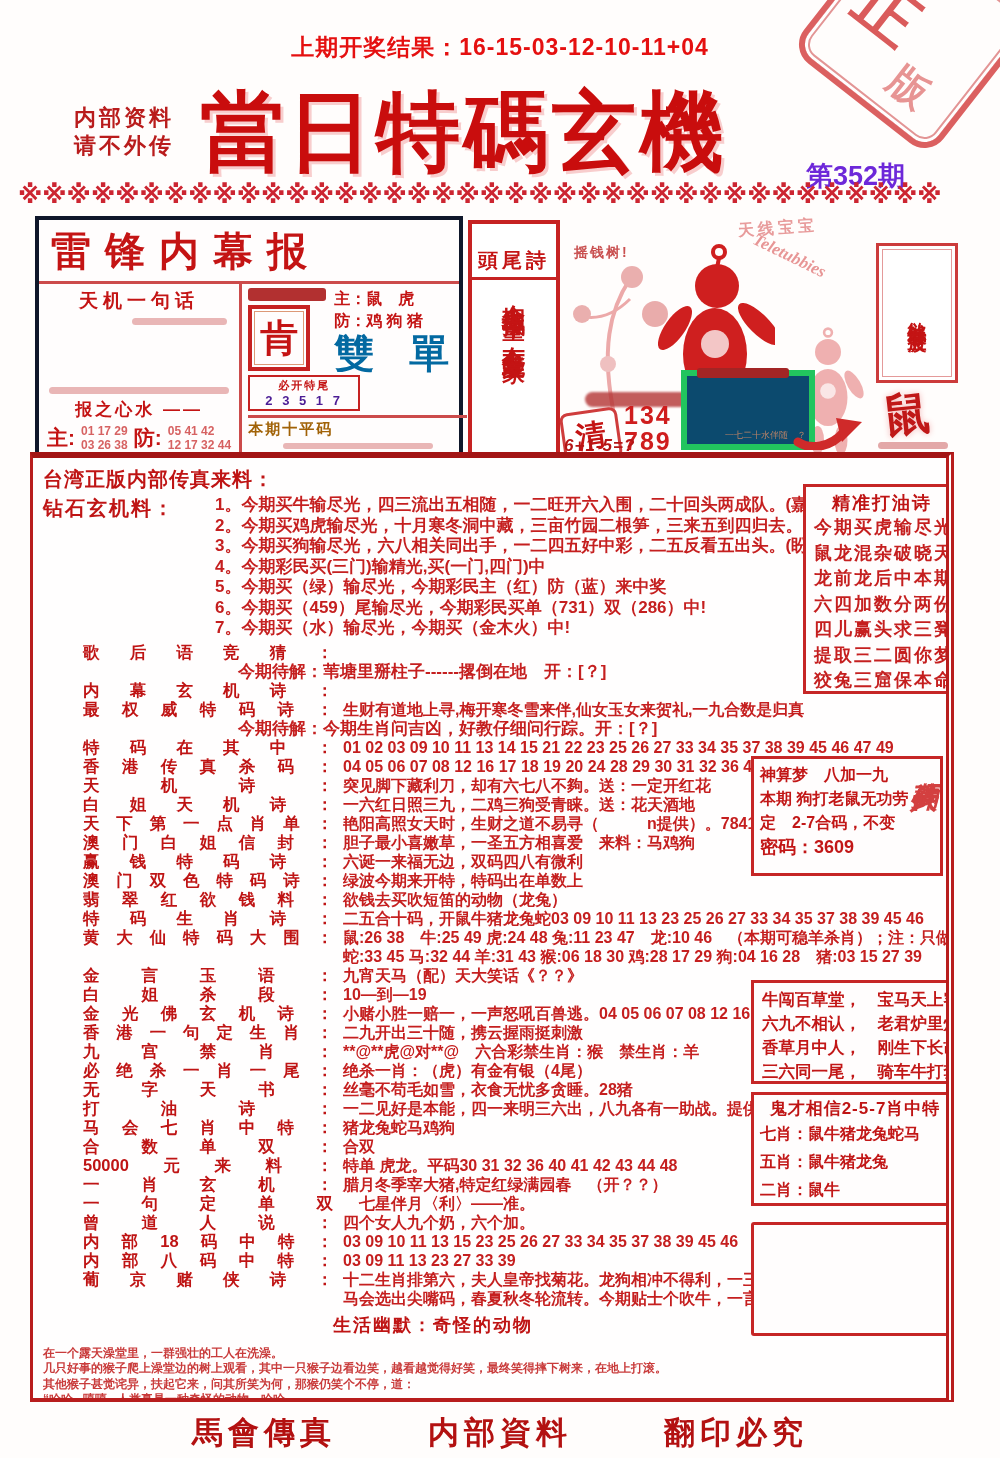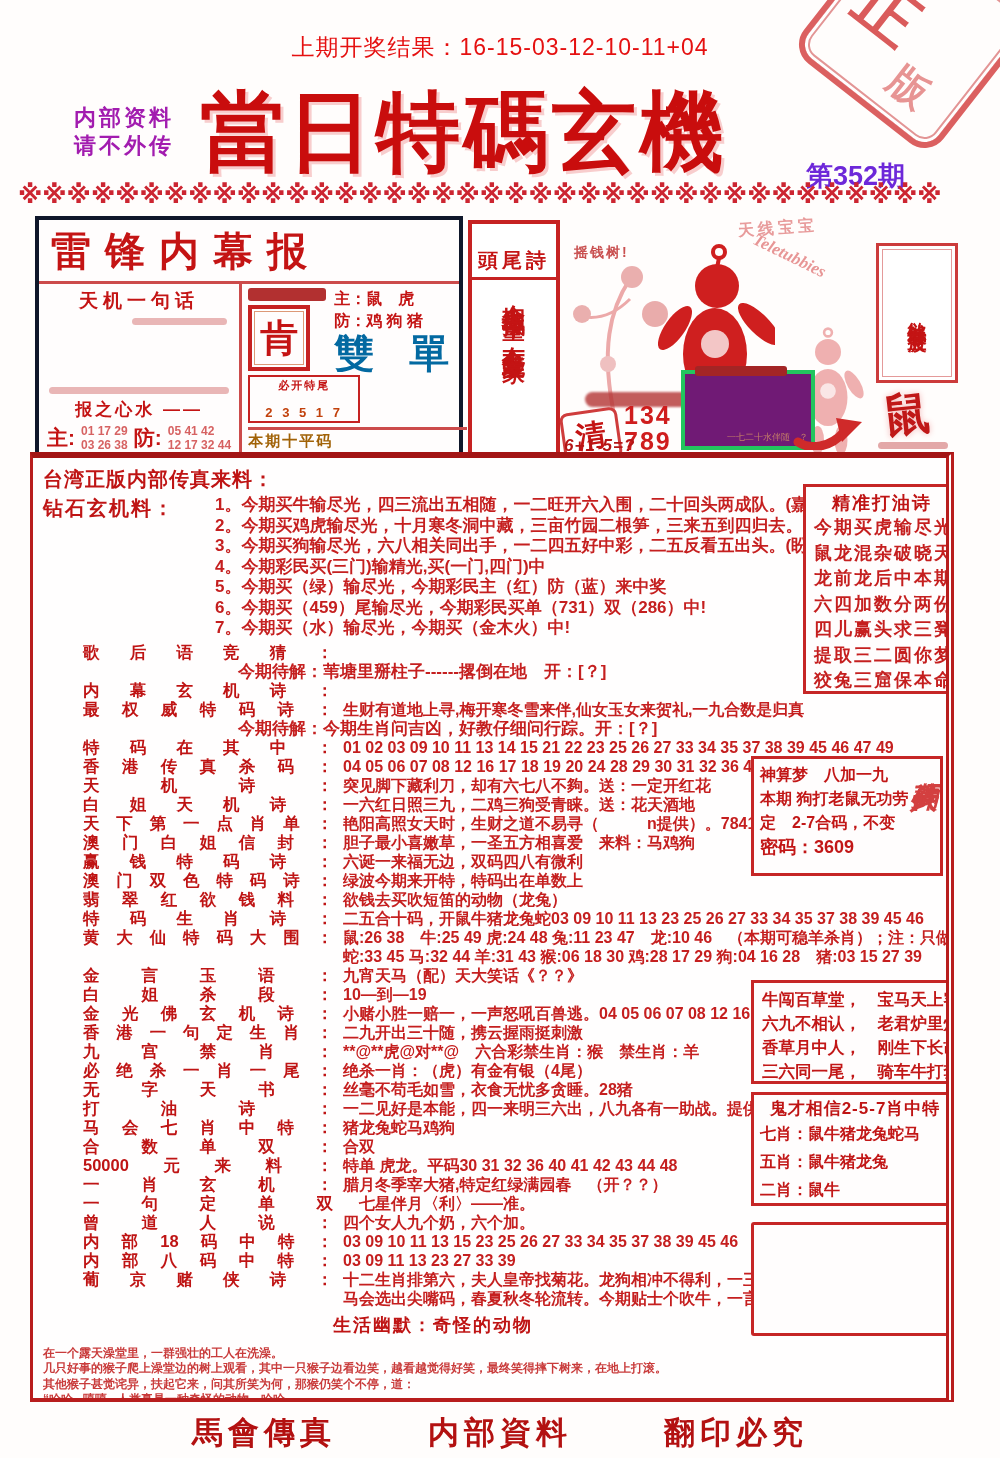--- a/index.html
+++ b/index.html
@@ -2,22 +2,22 @@
 <html><head>
 <meta charset="utf-8">
 <style>
   html,body{margin:0;padding:0;}
   body{font-family:"Liberation Sans","DejaVu Sans",sans-serif;background:#ffffff;}
   #page{position:relative;width:1000px;height:1458px;overflow:hidden;background:#fffdfc;color:#c5202a;}
   .abs{position:absolute;}
   .nw{white-space:nowrap;overflow:hidden;}
 
   
-  .last-draw{top:32px;left:0;width:100%;text-align:center;font-size:23px;font-weight:400;color:#e51010;letter-spacing:1px;}
-  .note{left:74px;top:104px;font-size:22px;font-weight:800;color:#a21caf;line-height:28px;letter-spacing:3px;}
+  .last-draw{top:32px;left:0;width:100%;text-align:center;font-size:23px;font-weight:700;color:#e51010;letter-spacing:1px;}
+  .note{left:74px;top:104px;font-size:22px;font-weight:800;color:#b91c1c;line-height:28px;letter-spacing:3px;}
   .main-title{left:200px;top:76px;font-size:84px;font-weight:900;color:#c90d0d;letter-spacing:4px;white-space:nowrap;
               text-shadow:3px 3px 0 rgba(242,166,166,.55);transform:scaleY(1.04);}
   .issue{left:806px;top:158px;font-size:27px;font-weight:800;color:#6d28d9;}
   .stamp-zone{right:0;top:0;width:230px;height:205px;overflow:hidden;}
   .stamp{position:absolute;left:55px;top:-55px;width:165px;height:165px;border:6px solid #d85050;border-radius:24px;
          transform:rotate(38deg);box-shadow:inset 0 0 0 3px #fff,inset 0 0 0 5px #e08a8a;opacity:.9;}
   .stamp .c1{position:absolute;left:18px;top:40px;font-size:62px;font-weight:900;color:#d64a4a;}
   .stamp .c2{position:absolute;left:92px;top:100px;font-size:40px;font-weight:900;color:#d64a4a;opacity:.65;}
   .stars{top:180px;left:18px;width:964px;font-size:25px;color:#cc2531;letter-spacing:0px;white-space:nowrap;overflow:hidden;font-weight:bold;}
 
@@ -38,41 +38,41 @@
   .lf-right{flex:1;padding:4px 6px;display:flex;flex-direction:column;box-sizing:border-box;}
   .lf-r-top{display:flex;gap:8px;}
   .lf-r-left{width:78px;}
   .sm-dark{width:78px;height:13px;background:#b23030;border-radius:3px;filter:blur(.6px);margin-bottom:4px;}
   .ken{width:54px;height:58px;border:4px solid #c62222;box-shadow:inset 0 0 0 2px #fff,inset 0 0 0 3px #d97;
        display:flex;align-items:center;justify-content:center;font-size:38px;font-weight:900;color:#c41414;}
   .lf-zf{flex:1;font-size:16px;font-weight:900;color:#c41414;line-height:22px;white-space:nowrap;}
   .ds{font-size:40px;font-weight:900;letter-spacing:12px;color:#0369a1;margin-top:10px;text-align:right;padding-right:6px;}
   .tailbox{width:104px;border:2px solid #c62222;text-align:center;margin-top:4px;padding:1px 2px;}
   .tailbox .t1{font-size:11px;font-weight:900;color:#c41414;letter-spacing:2px;}
-  .tailbox .t2{font-size:13px;font-weight:900;color:#c2410c;letter-spacing:3px;margin-top:12px;}
+  .tailbox .t2{font-size:13px;font-weight:900;color:#4c1d95;letter-spacing:3px;}
   .lf-r-bot{border-top:3px solid #cc4b4b;margin-top:4px;padding-top:2px;}
   .lf-ping{text-align:left;font-size:15px;font-weight:900;color:#a16207;letter-spacing:2px;}
   .sm-c{width:150px;height:6px;margin:4px auto 0;}
 
   
   .touwei{left:468px;top:220px;width:92px;height:236px;border:4px solid #c62222;box-sizing:border-box;background:#fff;}
   .tw-h{font-size:20px;font-weight:900;text-align:center;letter-spacing:4px;color:#c41414;border-bottom:3px solid #c62222;padding:3px 0;margin-top:20px;}
   .tw-b{writing-mode:vertical-rl;text-orientation:upright;height:180px;margin:6px auto 0;font-size:23px;font-weight:900;color:#c41414;line-height:38px;letter-spacing:2px;}
 
   
   .promo{left:560px;top:214px;width:310px;height:242px;}
   .tree{left:14px;top:30px;font-size:14px;font-weight:900;color:#c03333;opacity:.85;filter:blur(.4px);letter-spacing:2px;}
   .brandcn{left:178px;top:4px;font-size:16px;font-weight:900;color:#e89b9b;letter-spacing:4px;transform:rotate(-4deg);}
   .brand{left:190px;top:32px;font-size:17px;font-style:italic;font-weight:900;color:#e27d7d;transform:rotate(26deg);opacity:.8;font-family:"Liberation Serif","DejaVu Serif",serif;}
   .pill{left:25px;top:178px;width:120px;height:15px;background:#b43434;border-radius:8px;filter:blur(1px);opacity:.8;}
   .qing{left:2px;top:196px;width:52px;height:46px;border:3px solid #cf3d3d;border-radius:8px;transform:rotate(-8deg);
         display:flex;align-items:center;justify-content:center;font-size:30px;font-weight:900;color:#c41414;background:#fff;}
   .qnums{left:64px;top:188px;font-size:25px;font-weight:900;color:#cf1d1d;line-height:26px;letter-spacing:2px;}
   .formula{left:4px;top:222px;font-size:17px;font-weight:900;color:#b51515;font-style:italic;letter-spacing:1px;}
-  .innerbox{left:121px;top:156px;width:134px;height:80px;border:4px solid #22c55e;box-sizing:border-box;background:#701a75;}
+  .innerbox{left:121px;top:156px;width:134px;height:80px;border:6px solid #22c55e;box-sizing:border-box;background:#0c4a6e;}
   .ib-h{position:absolute;left:10px;top:-8px;width:92px;height:10px;background:#a32525;filter:blur(.6px);border-radius:3px;}
   .ib-n{position:absolute;right:3px;bottom:2px;font-size:9px;color:#c86;opacity:.9;white-space:nowrap;}
   .ib-f{position:absolute;left:4px;bottom:-14px;width:120px;height:6px;background:#e3baba;filter:blur(.5px);}
 
   
   .yuqian{left:876px;top:243px;width:82px;height:140px;border:3px solid #cc3b3b;box-sizing:border-box;background:#fff;
           box-shadow:inset 0 0 0 3px #fff,inset 0 0 0 4px #e49a9a;display:flex;align-items:center;justify-content:center;}
   .yq-t{writing-mode:vertical-rl;text-orientation:upright;font-size:19px;font-weight:900;color:#c41414;letter-spacing:2px;}
   .mouse{left:792px;top:390px;width:170px;height:66px;}
   .rat{position:absolute;left:92px;top:-6px;font-size:46px;font-weight:900;color:#c01818;transform:rotate(-6deg);text-shadow:0 0 6px #f3baba;}

